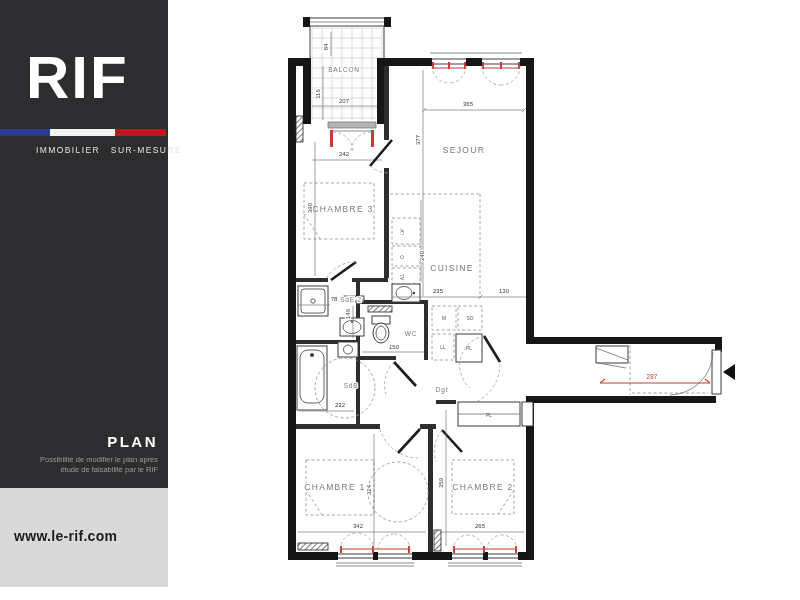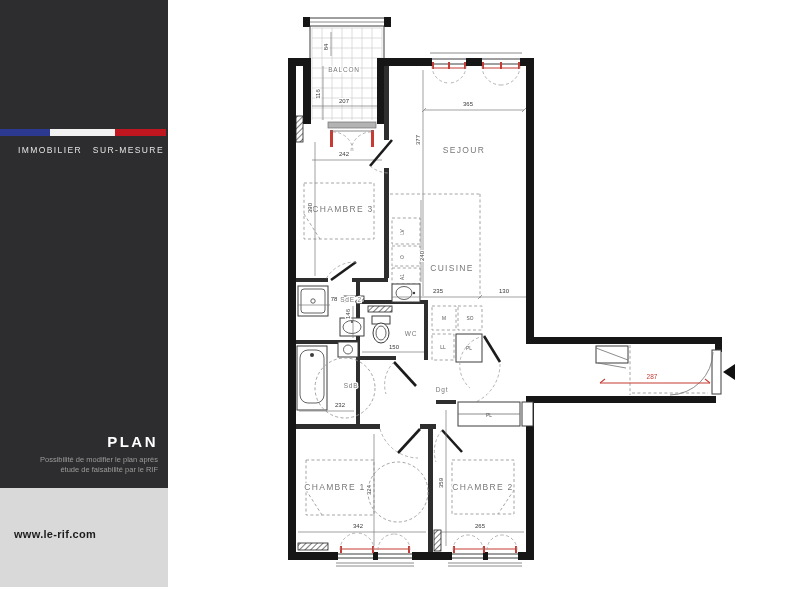--- a/index.html
+++ b/index.html
@@ -6,28 +6,28 @@
   .stage{position:relative;width:800px;height:600px;background:#ffffff;overflow:hidden;
          font-family:"Liberation Sans",sans-serif;}
   .plan-svg{position:absolute;left:0;top:0;z-index:1;}
   .sidebar{position:absolute;left:0;top:0;width:168px;height:488px;background:#2d2d2f;z-index:2;}
   .logo{position:absolute;top:48px;left:26px;color:#ffffff;font-size:60px;font-weight:bold;
         letter-spacing:2px;line-height:60px;}
   .flag{position:absolute;top:129px;left:0;width:166px;height:7px;display:flex;}
   .flag .fb{width:50px;background:#2b3a90;}
   .flag .fw{width:65px;background:#f2f2f2;}
   .flag .fr{width:51px;background:#c0161f;}
-  .tagline{position:absolute;top:145px;left:18px;color:#e4e4e4;font-size:8.5px;
+  .tagline{position:absolute;top:145px;left:36px;color:#e4e4e4;font-size:8.5px;
            letter-spacing:1.4px;word-spacing:7px;white-space:nowrap;}
   .plan-label{position:absolute;top:413px;right:10px;color:#ffffff;font-size:15px;
               font-weight:bold;letter-spacing:2.5px;margin-top:20px;}
   .note{position:absolute;top:455px;right:10px;text-align:right;color:#9b9b9b;
         font-size:7.5px;line-height:9.5px;}
   .band{position:absolute;left:0;top:488px;width:168px;height:99px;background:#d9d9d9;z-index:2;}
-  .band .site{position:absolute;left:14px;top:40px;color:#1c1c1c;font-size:11px;
+  .band .site{position:absolute;left:14px;top:40px;color:#1c1c1c;font-size:14px;
               font-weight:bold;letter-spacing:0.3px;}
   
   .wall{fill:#161616;}
   .iwall{fill:#2e2e2e;}
   .grid{stroke:#c8c8c8;stroke-width:0.6;}
   .thin{stroke:#3f3f3f;stroke-width:1;fill:none;}
   .thin2{stroke:#6e6e6e;stroke-width:0.8;fill:none;}
   .dash{stroke:#9a9a9a;stroke-width:0.9;stroke-dasharray:3 2.4;fill:none;}
   .arc{stroke:#a0a0a0;stroke-width:0.8;stroke-dasharray:3 2.4;fill:none;}
   .leaf{stroke:#1c1c1c;stroke-width:2.6;}
@@ -347,20 +347,21 @@
     </g>
     <polygon points="723,372 735,364 735,380" fill="#111"></polygon>
     <line class="redline" x1="600" y1="383" x2="710" y2="383"></line>
     <line class="redline" x1="600" y1="383" x2="605" y2="379"></line>
     <line class="redline" x1="710" y1="383" x2="705" y2="379"></line>
     <text class="redtxt halo" x="652" y="379" text-anchor="middle">287</text>
   </g>
 </svg>
 
   <aside class="sidebar">
+    <div class="logo">RIF</div>
     <div class="flag">
       <span class="fb"></span>
       <span class="fw"></span>
       <span class="fr"></span>
     </div>
     <div class="tagline">IMMOBILIER SUR-MESURE</div>
     <div class="plan-label">PLAN</div>
     <div class="note">
       <div>Possibilité de modifier le plan après</div>
       <div>étude de faisabilité par le RIF</div>

